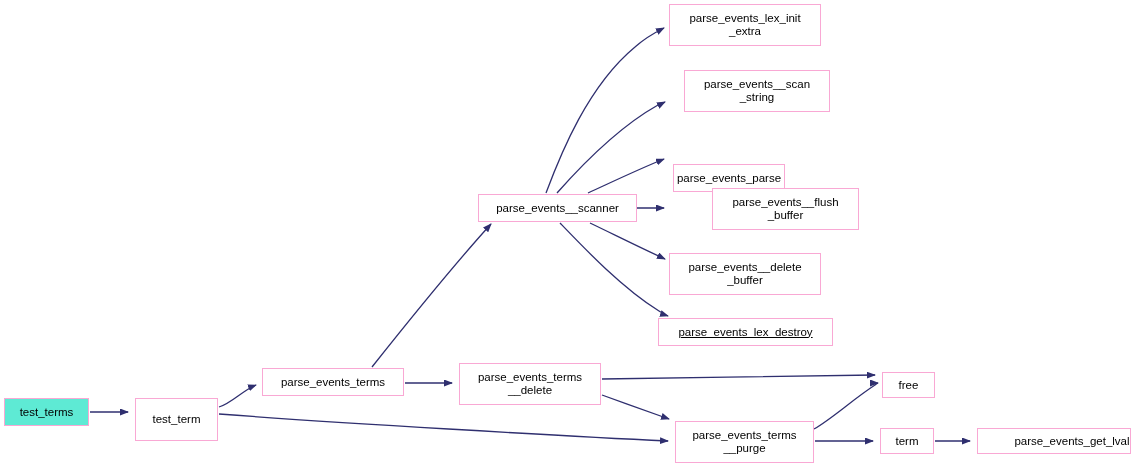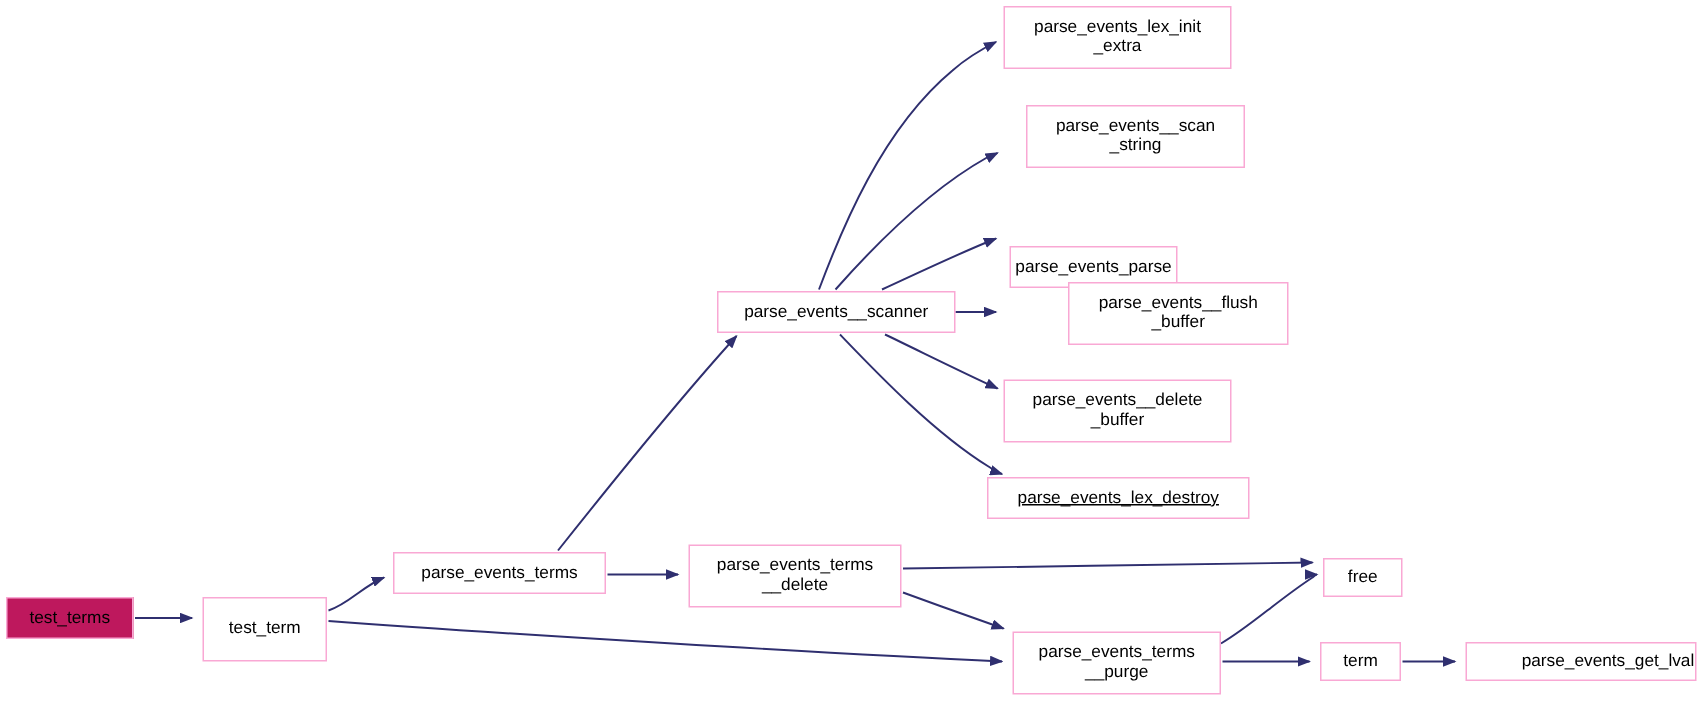--- a/index.html
+++ b/index.html
@@ -32,21 +32,21 @@
     font-size: 11.5px;
     line-height: 13px;
     display: flex;
     align-items: center;
     justify-content: center;
     text-align: center;
     white-space: pre-line;
     letter-spacing: 0px;
   }
   .node.highlight {
-    background: #be185d;
+    background: #5eead4;
   }
 </style>
 </head>
 <body>
 
 <div id="canvas">
   <svg class="edges" viewBox="0 0 1135 468">
     <defs>
       <marker id="arrow" markerWidth="9" markerHeight="7" refX="8" refY="3.5" orient="auto" markerUnits="userSpaceOnUse">
         <path d="M0,0 L9,3.5 L0,7 z" fill="#2f2f6f"></path>

